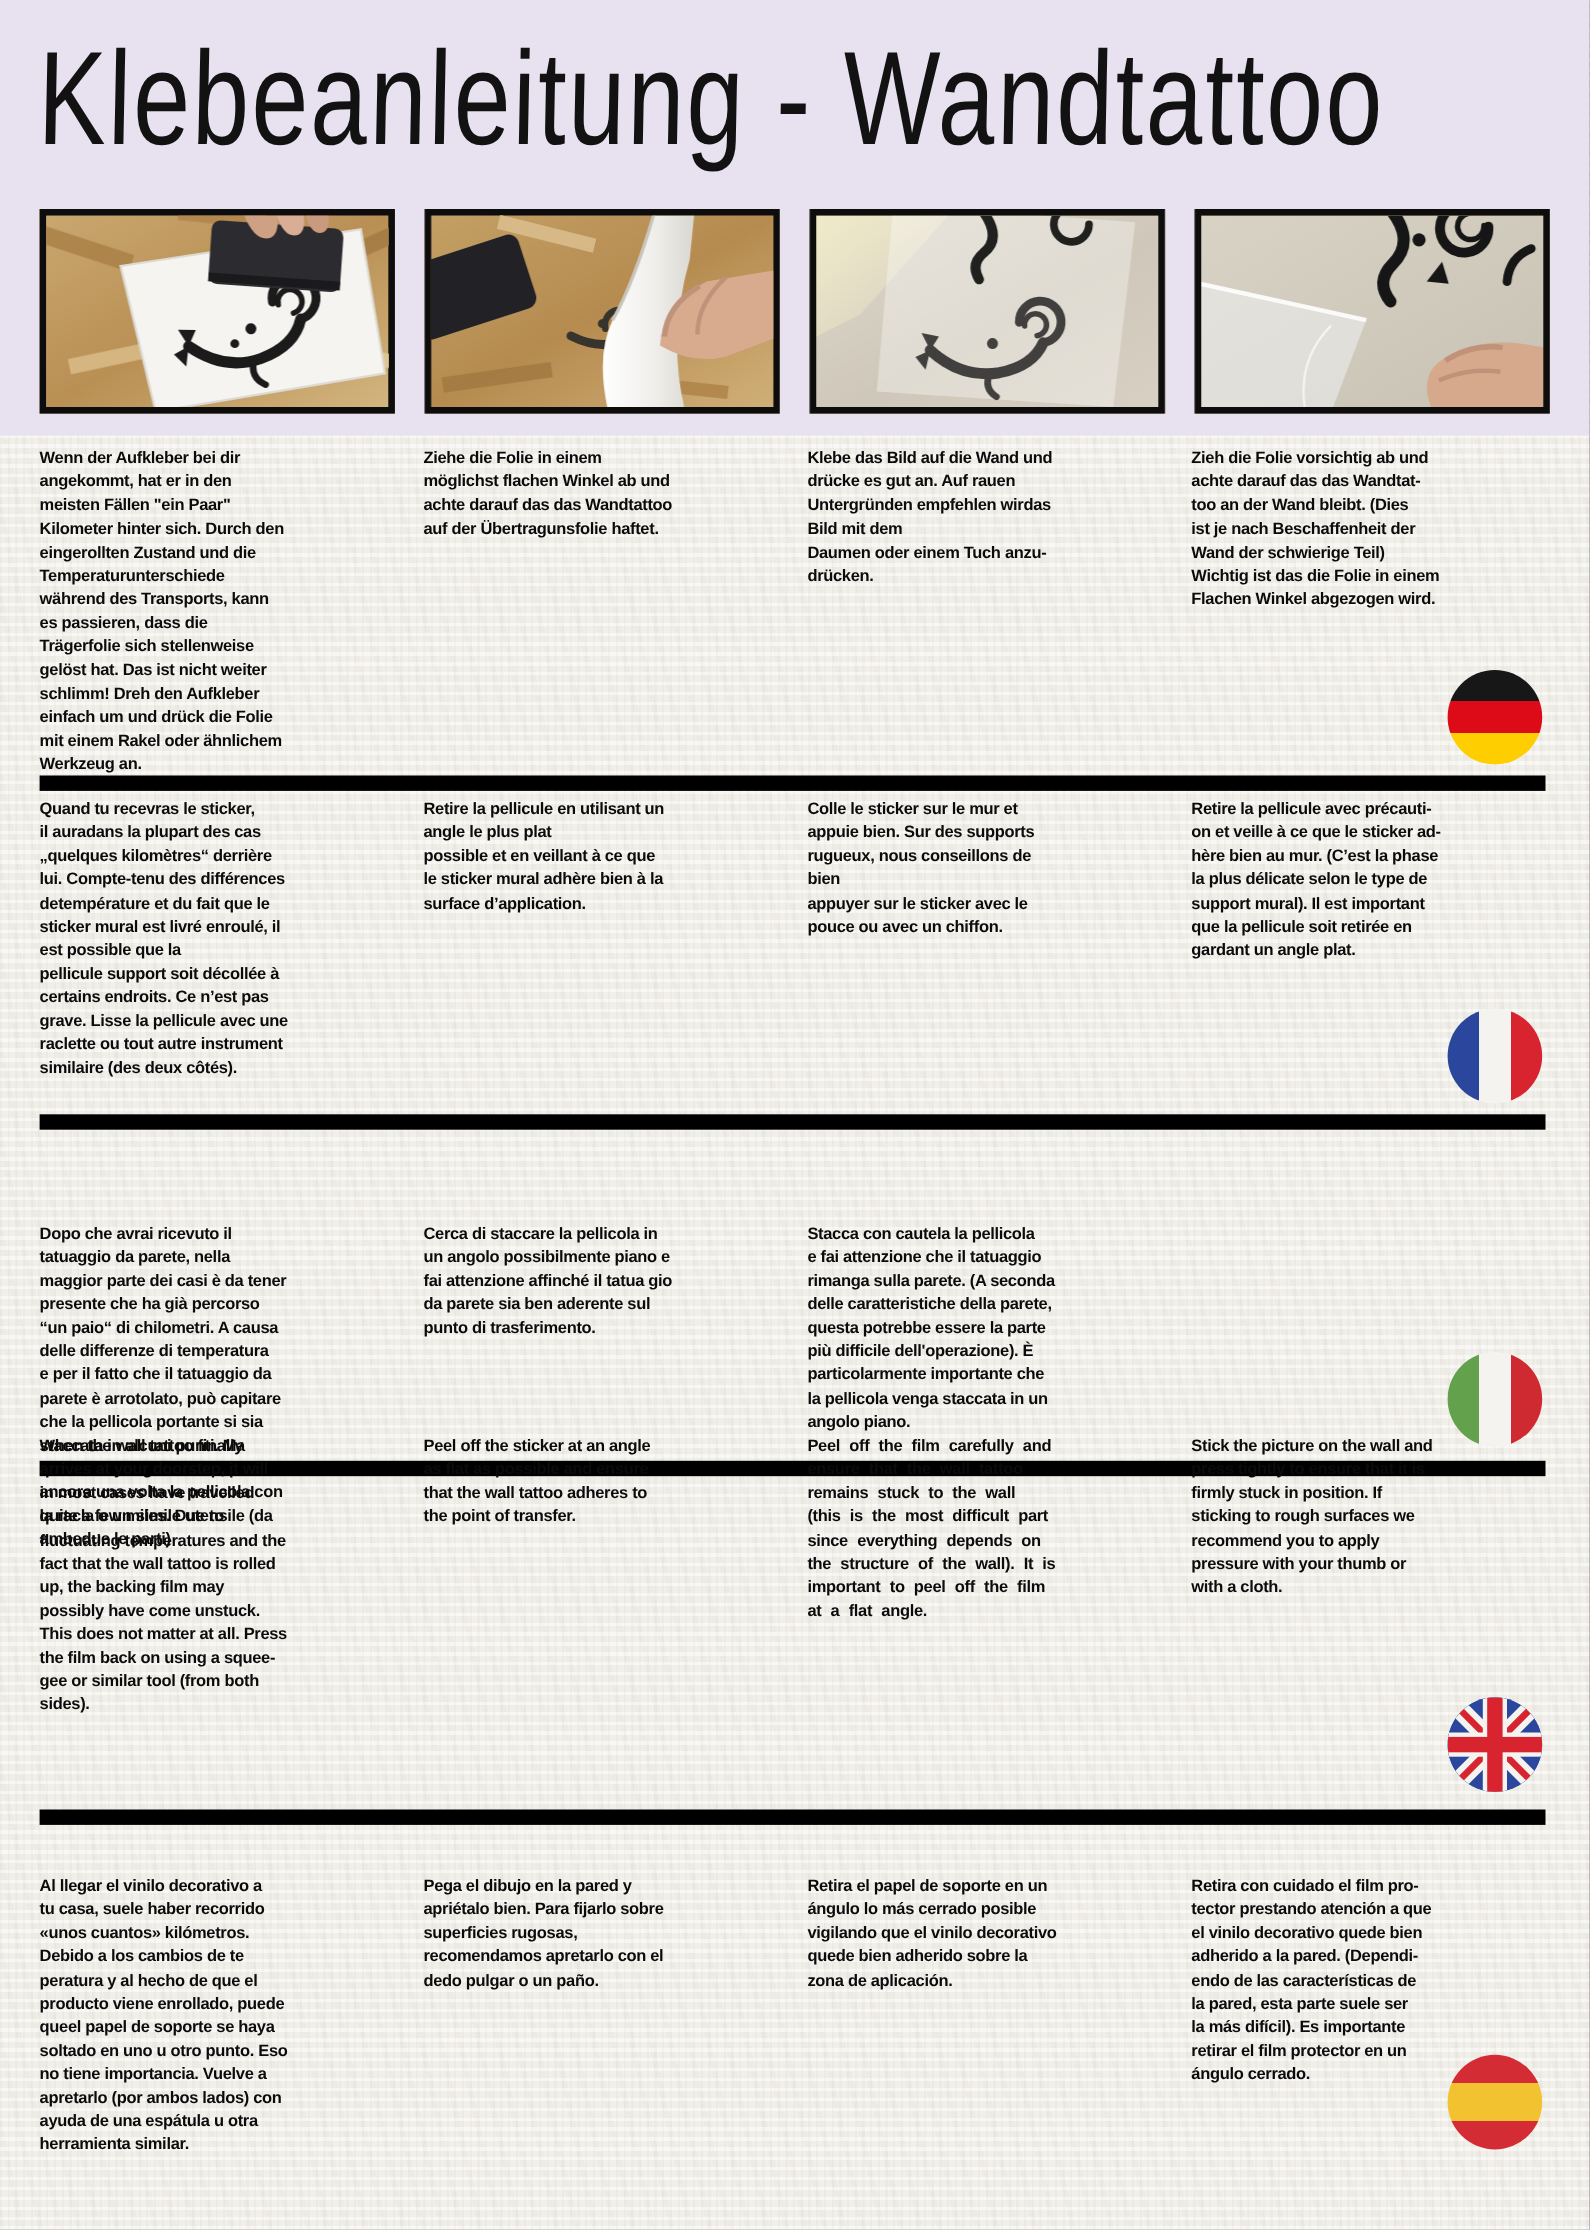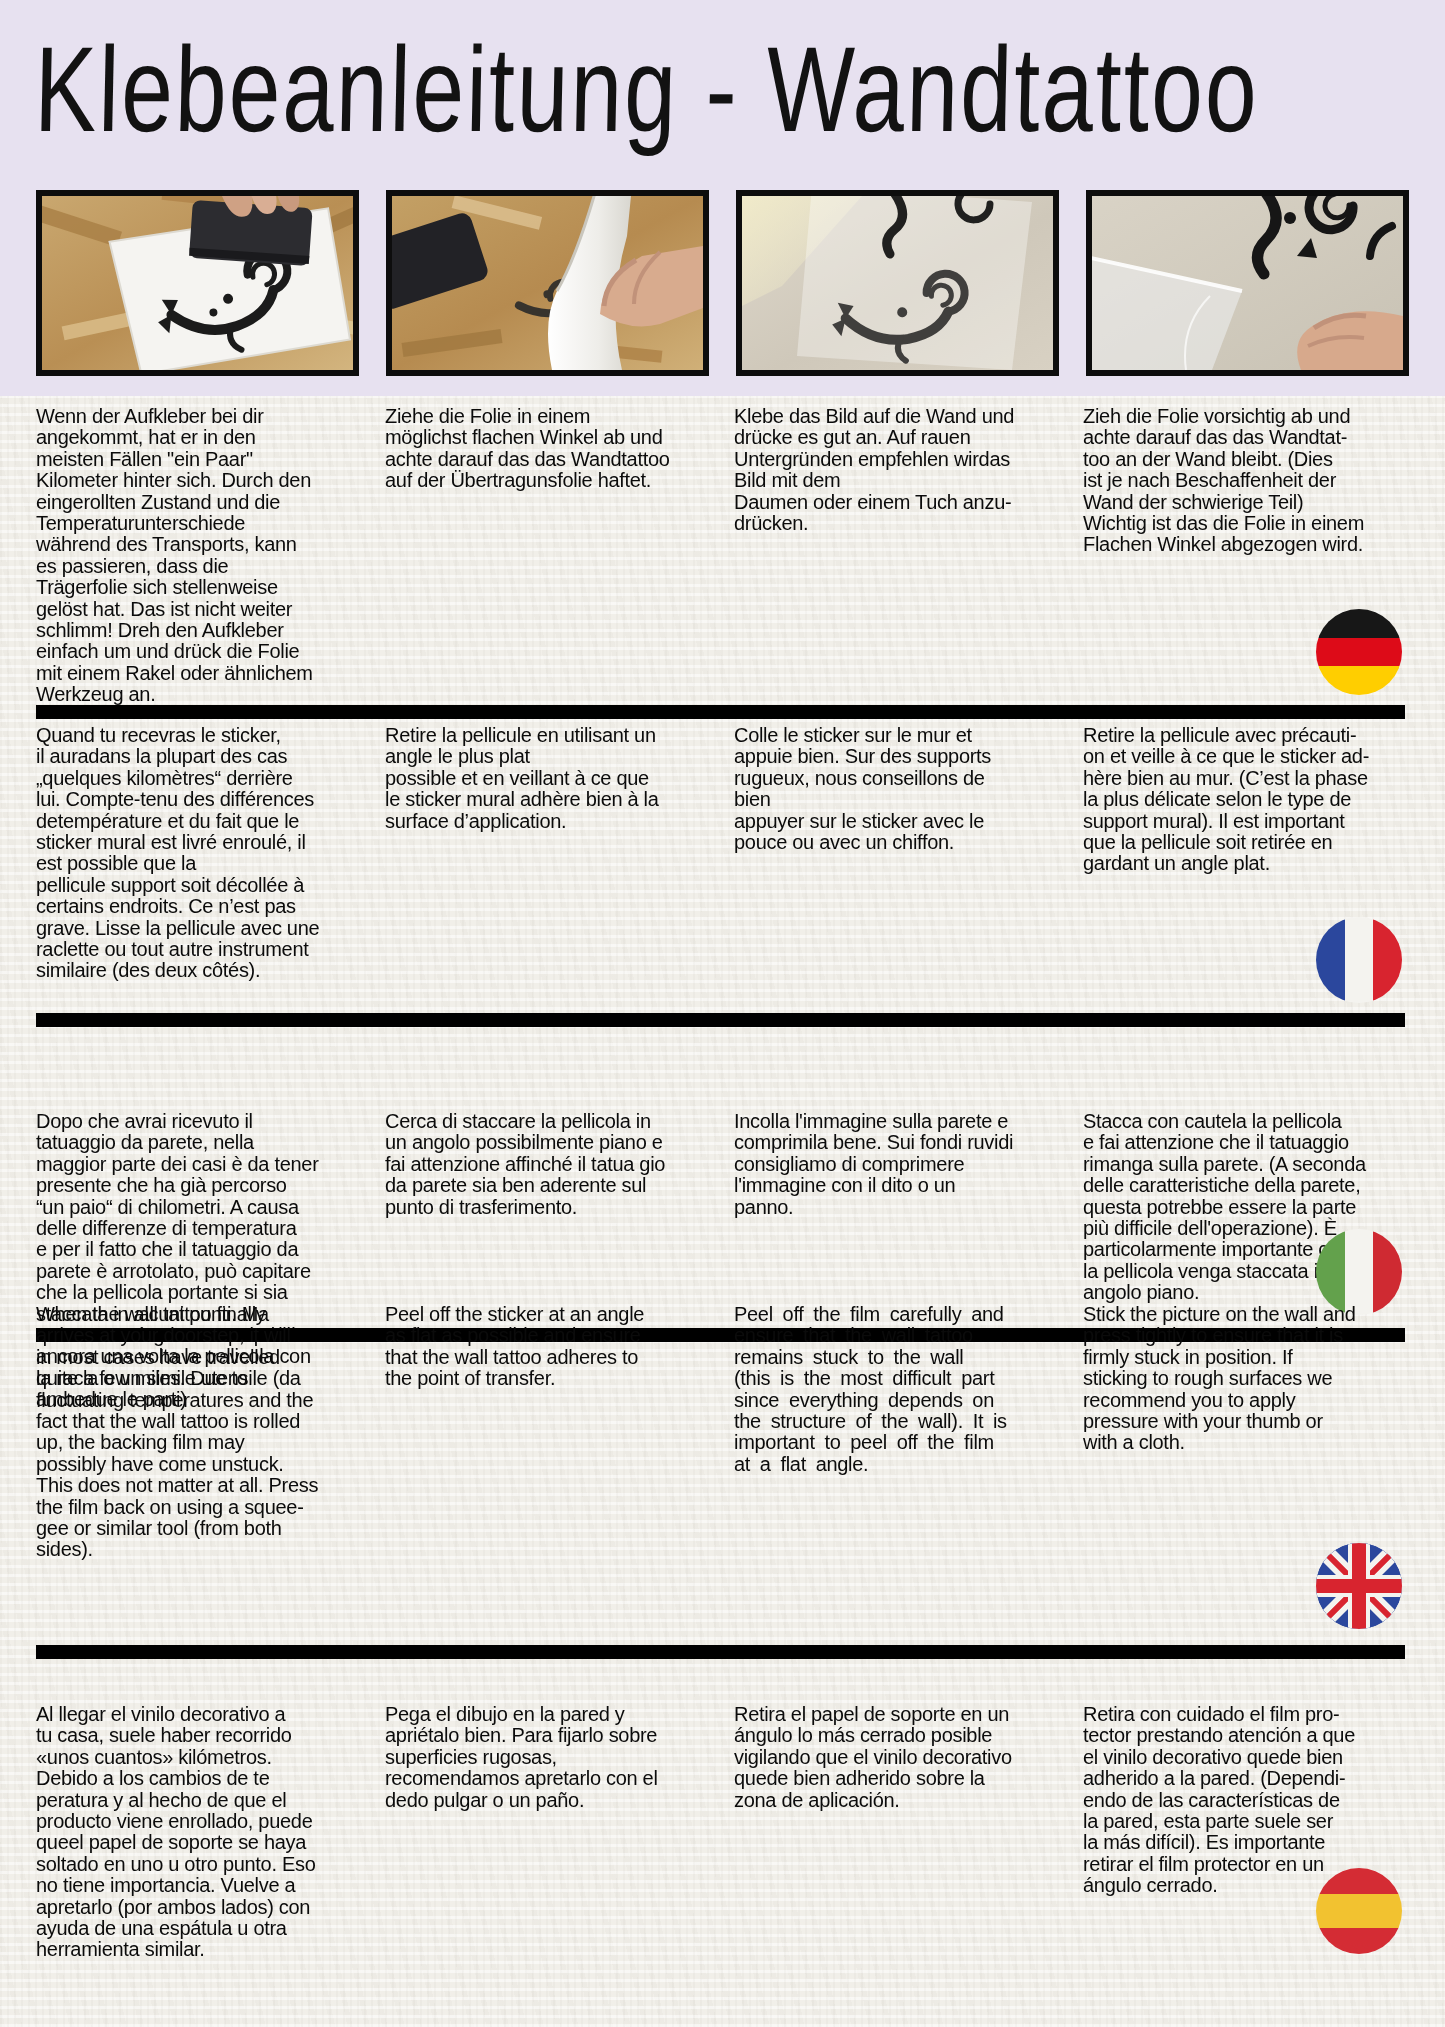--- a/index.html
+++ b/index.html
@@ -21,22 +21,22 @@
   }
   .photos{position:absolute;top:190px;left:36px;display:flex;gap:27px;}
   .photo{
     width:323px;height:186px;border:6px solid #0d0d0d;box-sizing:border-box;
     background:#c7a66d;overflow:hidden;position:relative;
   }
   .photo svg{display:block;}
   .section{position:absolute;left:36px;width:1369px;display:grid;
     grid-template-columns:323px 323px 323px 323px;column-gap:26px;}
   .step{
-    white-space:pre-line;color:#0b0b0b;font-weight:normal;
-    font-size:20px;line-height:21.4px;letter-spacing:-0.3px;
+    white-space:pre-line;color:#0b0b0b;font-weight:bold;
+    font-size:15px;line-height:21.4px;letter-spacing:-0.3px;
   }
   .step.justify{word-spacing:4.5px;}
   .bar{position:absolute;left:36px;width:1369px;height:14px;background:#000;}
   .flag{position:absolute;left:1316px;width:86px;height:86px;border-radius:50%;overflow:hidden;}
   .flag-de{background:linear-gradient(#171717 0 33.4%, #dd0b18 33.4% 66.7%, #ffce00 66.7% 100%);}
   .flag-fr{background:linear-gradient(90deg, #2b479d 0 33.4%, #f4f3ef 33.4% 66.7%, #d8242f 66.7% 100%);}
   .flag-it{background:linear-gradient(90deg, #63a14c 0 33.4%, #f4f3ef 33.4% 66.7%, #cf2a32 66.7% 100%);}
   .flag-es{background:linear-gradient(#d42c34 0 30%, #f2c230 30% 70%, #d42c34 70% 100%);}
   .flag-uk{background:#2b479d;}
 </style>
@@ -276,25 +276,20 @@
 staccata in  alcuni punti. Ma
 questo non è  grave. Comprimi
 ancora  una volta la pellicola con
 la  racla o un simile utensile  (da
 ambedue le parti)</div>
     <div class="step">Cerca di staccare la pellicola in
 un angolo possibilmente piano e
 fai attenzione affinché il tatua gio
 da parete sia ben aderente  sul
 punto di trasferimento.</div>
-    <div class="step">Incolla l'immagine sulla parete e
-comprimila bene. Sui fondi ruvidi
-consigliamo di comprimere
-l'immagine con il dito o un
-panno.</div>
     <div class="step">Stacca con cautela la pellicola
 e  fai attenzione che il tatuaggio
 rimanga sulla parete. (A seconda
 delle caratteristiche della parete,
 questa potrebbe essere la parte
 più difficile dell'operazione). È
 particolarmente importante che
 la pellicola venga staccata in un
 angolo piano.</div>
   </div>

